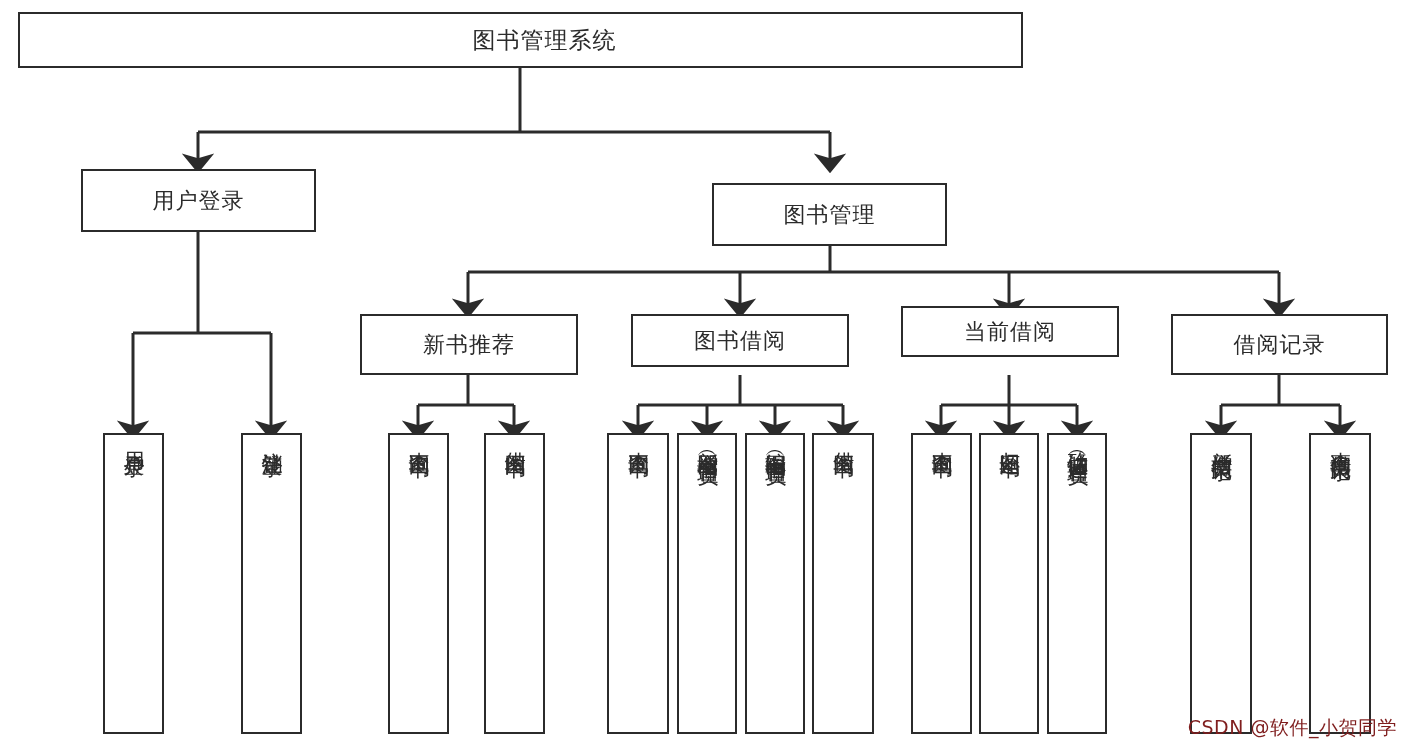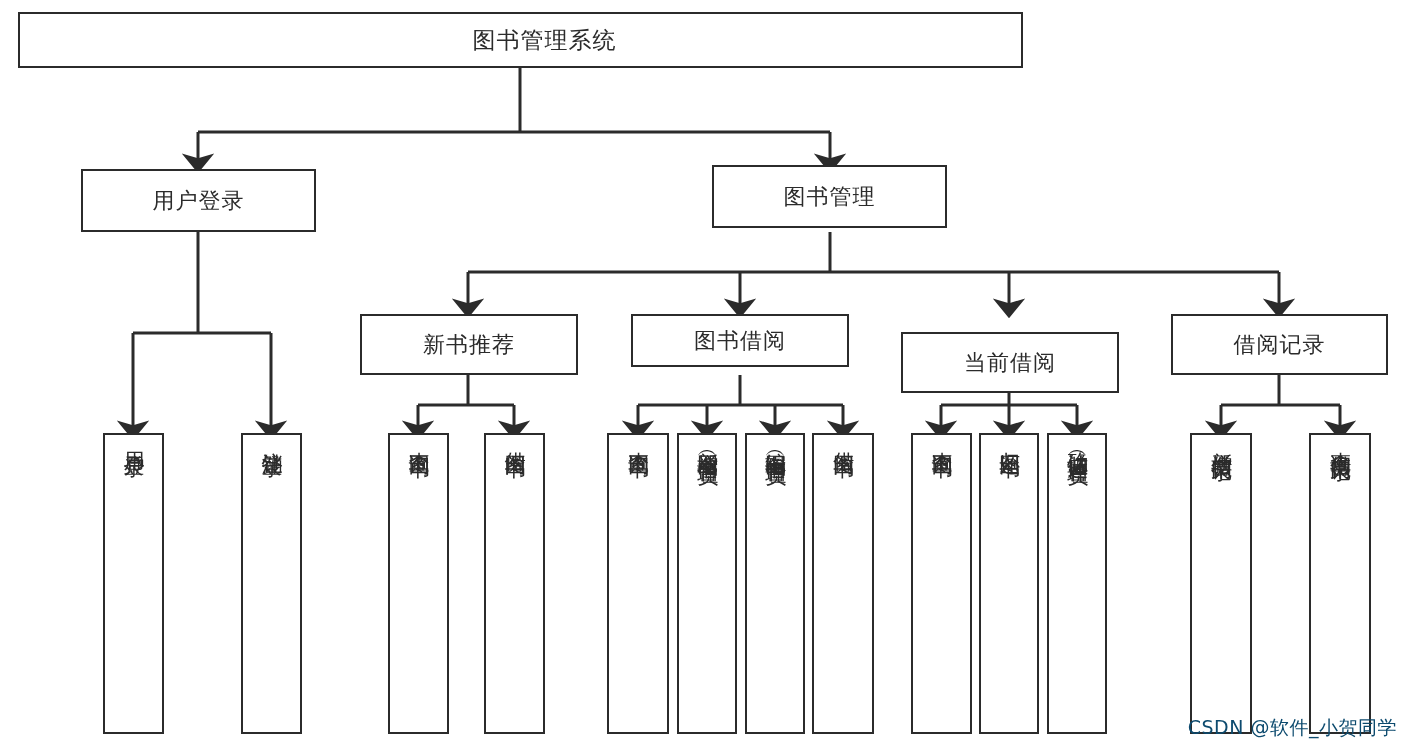--- a/index.html
+++ b/index.html
@@ -57,21 +57,21 @@
   }
   .node.root .label {
     font-size: 23px;
     margin-left: 48px;
   }
   .watermark {
     position: absolute;
     right: 8px;
     bottom: 6px;
     font-size: 19px;
-    color: #0c4a6e;
+    color: #7f1d1d;
     letter-spacing: 0.5px;
     white-space: nowrap;
     user-select: none;
   }
 </style>
 </head>
 <body>
 
 <div id="diagram-root">
 
@@ -125,31 +125,31 @@
     </g>
   </svg>
 
   <div class="node root" style="left:18px; top:12px; width:1005px; height:56px;">
     <span class="label">图书管理系统</span>
   </div>
 
   <div class="node" style="left:81px; top:169px; width:235px; height:63px;">
     <span class="label">用户登录</span>
   </div>
-  <div class="node" style="left:712px; top:165px; width:235px; height:63px;">
+  <div class="node" style="left:712px; top:183px; width:235px; height:63px;">
     <span class="label">图书管理</span>
   </div>
 
   <div class="node" style="left:360px; top:314px; width:218px; height:61px;text-align:center;">
     <span class="label">新书推荐</span>
   </div>
   <div class="node" style="left:631px; top:314px; width:218px; height:53px;">
     <span class="label">图书借阅</span>
   </div>
-  <div class="node" style="left:901px; top:332px; width:218px; height:61px;">
+  <div class="node" style="left:901px; top:306px; width:218px; height:51px;">
     <span class="label">当前借阅</span>
   </div>
   <div class="node" style="left:1171px; top:314px; width:217px; height:61px;">
     <span class="label">借阅记录</span>
   </div>
 
   <div class="node leaf" style="left:103px; top:433px; width:61px; height:301px;">
     <span class="label">用户登录</span>
   </div>
   <div class="node leaf" style="left:241px; top:433px; width:61px; height:301px;">

